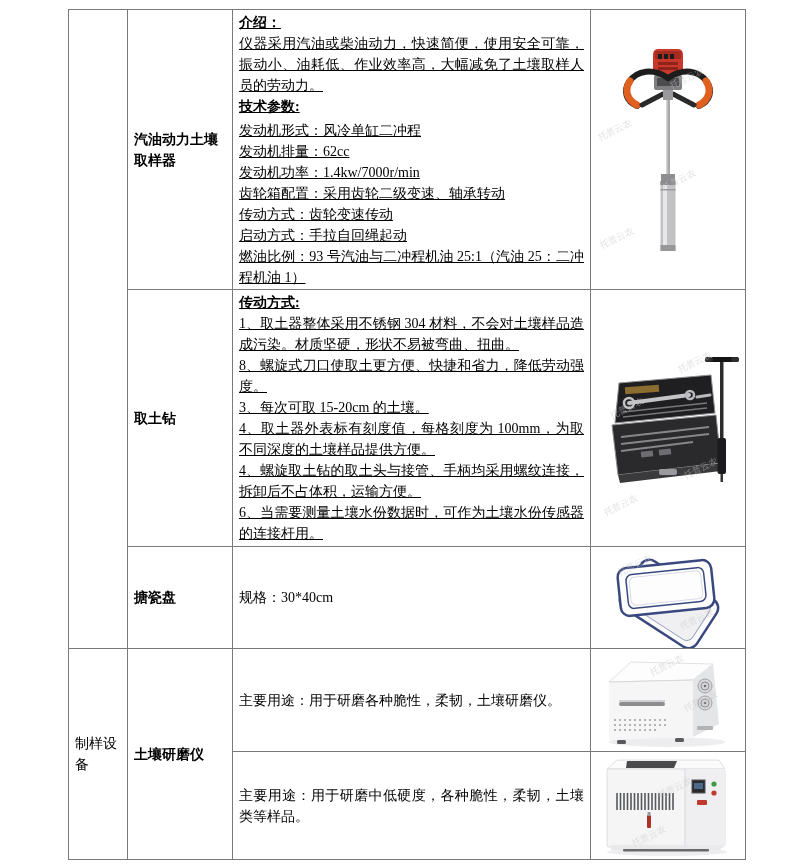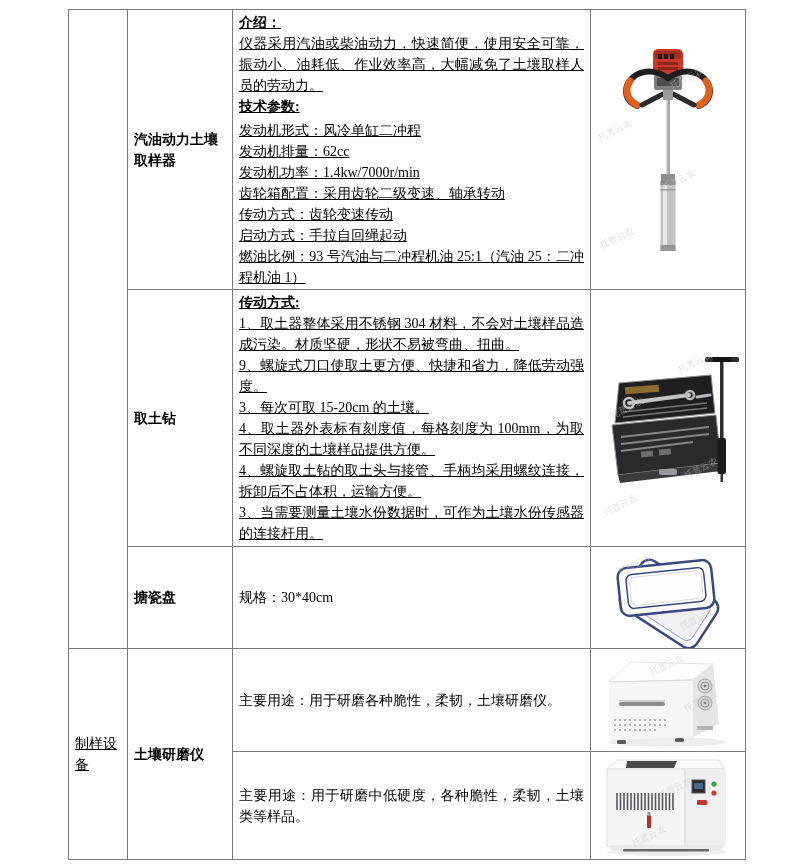--- a/index.html
+++ b/index.html
@@ -1,21 +1,21 @@
 <!DOCTYPE html>
 <html><head>
 <meta charset="utf-8">
 <style>
   html,body{margin:0;padding:0;background:#ffffff;}
   #page{position:relative;width:800px;height:868px;background:#ffffff;overflow:hidden;
         font-family:"Liberation Serif","DejaVu Serif",serif;color:#000;}
   table.doc{position:absolute;left:68px;top:9px;border-collapse:collapse;table-layout:fixed;}
   table.doc td{border:1px solid #7a7a7a;font-size:14px;line-height:21px;vertical-align:middle;
                padding:0 6px;overflow:hidden;}
-  td.cat-cell{vertical-align:middle;text-decoration:underline;}
+  td.cat-cell{vertical-align:middle;}
   td.equip-cell{vertical-align:middle;font-weight:bold;}
   td.desc-top{vertical-align:top;padding:4px 6px;text-align:justify;text-decoration:underline;}
   td.desc-mid{vertical-align:middle;text-align:justify;}
   td.img-cell{padding:0;position:relative;text-align:center;vertical-align:middle;background:#fff;}
   .bold{font-weight:bold;}
   .specs{margin-top:3px;}
   svg{display:block;margin:0 auto;}
   .wm{position:absolute;font-size:9px;color:#c4c4c4;opacity:.5;transform:rotate(-26deg);
       white-space:nowrap;pointer-events:none;font-family:"Liberation Sans",sans-serif;}
 </style>
@@ -87,25 +87,25 @@
           <rect x="63.5" y="173" width="15" height="1.5" fill="#9c9c9f"></rect>
         </svg>
       </td>
     </tr>
 
     <tr style="height:257px">
       <td class="equip-cell bold">取土钻</td>
       <td class="desc-top">
         <div class="bold">传动方式:</div>
         <div>1、取土器整体采用不锈钢 304 材料，不会对土壤样品造成污染。材质坚硬，形状不易被弯曲、扭曲。</div>
-        <div>9、螺旋式刀口使取土更方便、快捷和省力，降低劳动强度。</div>
+        <div>8、螺旋式刀口使取土更方便、快捷和省力，降低劳动强度。</div>
         <div>3、每次可取 15-20cm 的土壤。</div>
         <div>4、取土器外表标有刻度值，每格刻度为 100mm，为取不同深度的土壤样品提供方便。</div>
         <div>4、螺旋取土钻的取土头与接管、手柄均采用螺纹连接，拆卸后不占体积，运输方便。</div>
-        <div>3、当需要测量土壤水份数据时，可作为土壤水份传感器的连接杆用。</div>
+        <div>6、当需要测量土壤水份数据时，可作为土壤水份传感器的连接杆用。</div>
       </td>
       <td class="img-cell">
         <span class="wm" style="left:18px;top:108px">托普云农</span>
         <span class="wm" style="left:86px;top:62px">托普云农</span>
         <span class="wm" style="left:92px;top:168px">托普云农</span>
         <span class="wm" style="left:12px;top:205px">托普云农</span>
         <svg width="142" height="255" viewBox="0 0 142 255">
 
           <polygon points="22,92 114,84 118,122 18,132" fill="#1f1f21" stroke="#8f8f92" stroke-width="1"></polygon>
           <rect x="28" y="95" width="34" height="7" fill="#8a6d2f" transform="rotate(-4 45 98)"></rect>

